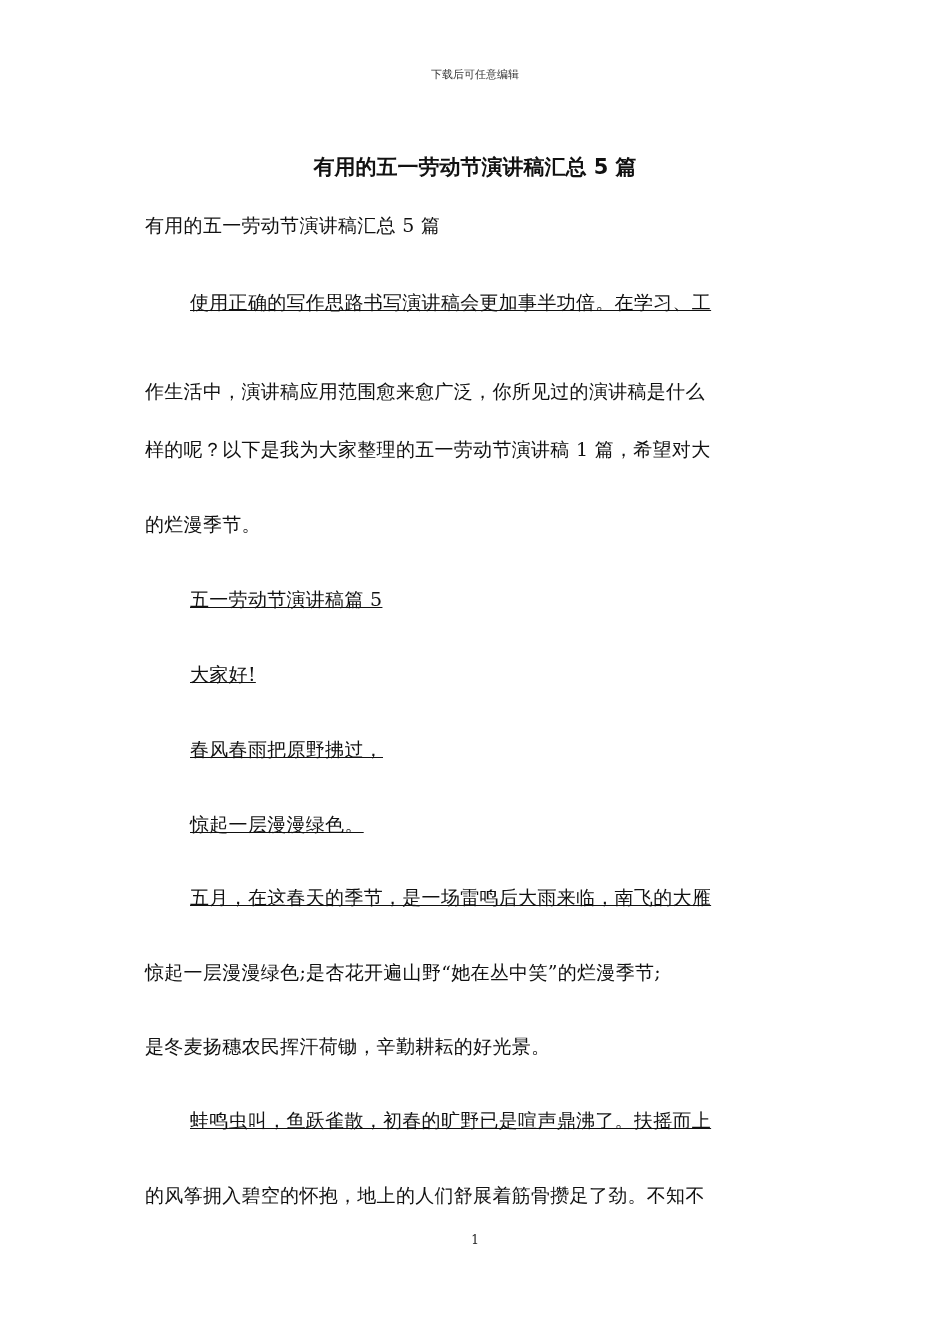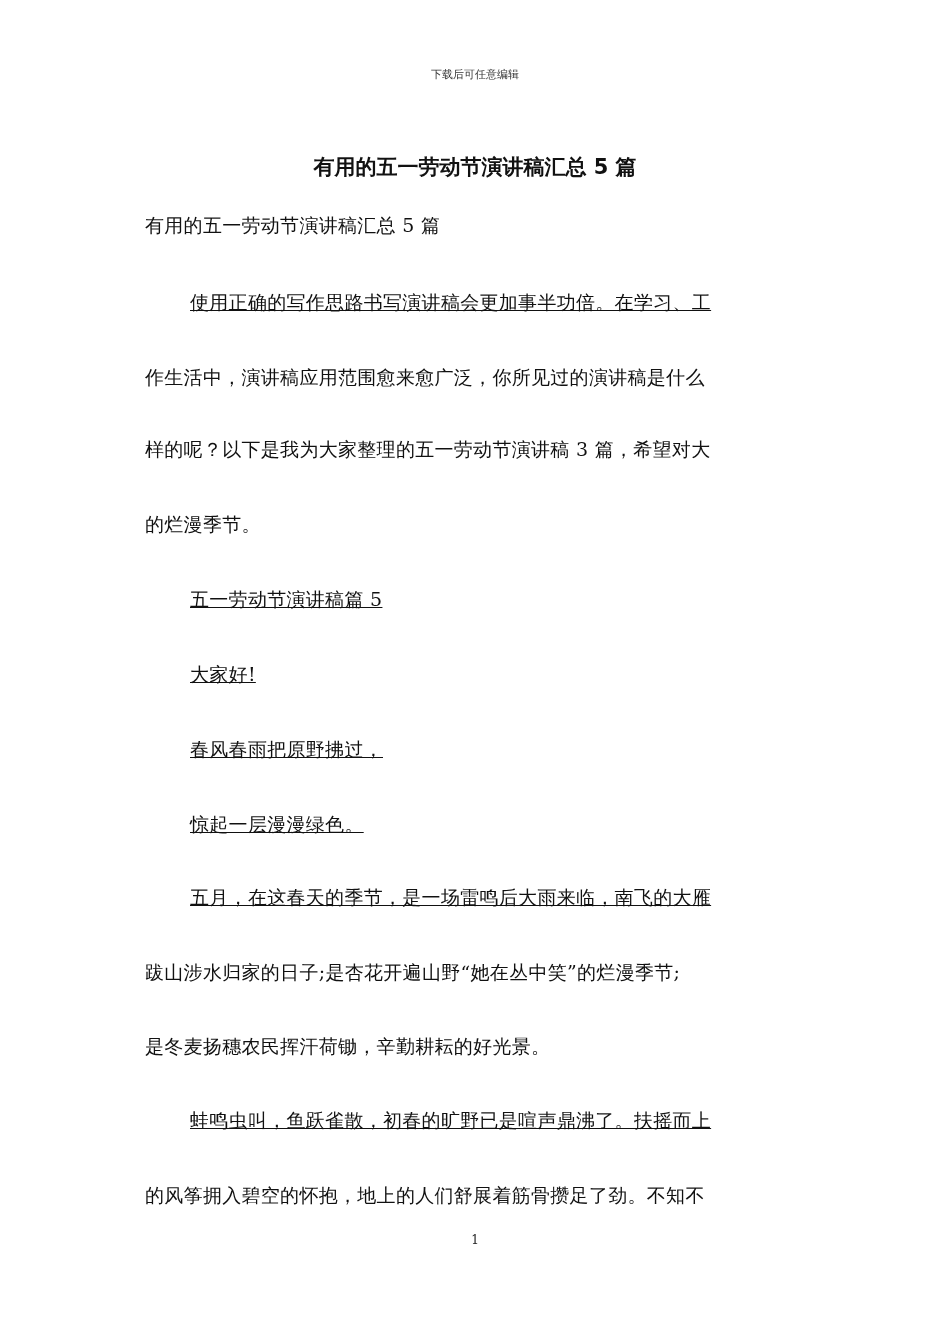--- a/index.html
+++ b/index.html
@@ -31,27 +31,27 @@
 </head>
 <body>
 
 <div class="header">下载后可任意编辑</div>
 
 <div class="title">有用的五一劳动节演讲稿汇总 5 篇</div>
 
 <div id="body-lines">
     <div class="line" style="top: 213px;">有用的五一劳动节演讲稿汇总 5 篇</div>
     <div class="line indent" style="top: 290px;">使用正确的写作思路书写演讲稿会更加事半功倍。在学习、工</div>
-    <div class="line" style="top: 365px;">作生活中，演讲稿应用范围愈来愈广泛，你所见过的演讲稿是什么</div>
-    <div class="line" style="top: 437px;">样的呢？以下是我为大家整理的五一劳动节演讲稿 3 篇，希望对大</div>
+    <div class="line" style="top: 379px;">作生活中，演讲稿应用范围愈来愈广泛，你所见过的演讲稿是什么</div>
+    <div class="line" style="top: 437px;">样的呢？以下是我为大家整理的五一劳动节演讲稿 1 篇，希望对大</div>
     <div class="line" style="top: 512px;">的烂漫季节。</div>
     <div class="line indent" style="top: 587px;">五一劳动节演讲稿篇 5</div>
     <div class="line indent" style="top: 662px;">大家好!</div>
     <div class="line indent" style="top: 737px;">春风春雨把原野拂过，</div>
     <div class="line indent" style="top: 812px;">惊起一层漫漫绿色。</div>
     <div class="line indent" style="top: 885px;">五月，在这春天的季节，是一场雷鸣后大雨来临，南飞的大雁</div>
-    <div class="line" style="top: 960px;">跋山涉水归家的日子;是杏花开遍山野“她在丛中笑”的烂漫季节;</div>
+    <div class="line" style="top: 960px;">惊起一层漫漫绿色;是杏花开遍山野“她在丛中笑”的烂漫季节;</div>
     <div class="line" style="top: 1034px;">是冬麦扬穗农民挥汗荷锄，辛勤耕耘的好光景。</div>
     <div class="line indent" style="top: 1108px;">蛙鸣虫叫，鱼跃雀散，初春的旷野已是喧声鼎沸了。扶摇而上</div>
     <div class="line" style="top: 1183px;">的风筝拥入碧空的怀抱，地上的人们舒展着筋骨攒足了劲。不知不</div>
   </div>
 
 <div class="page-num">1</div>
 
 </body></html>

